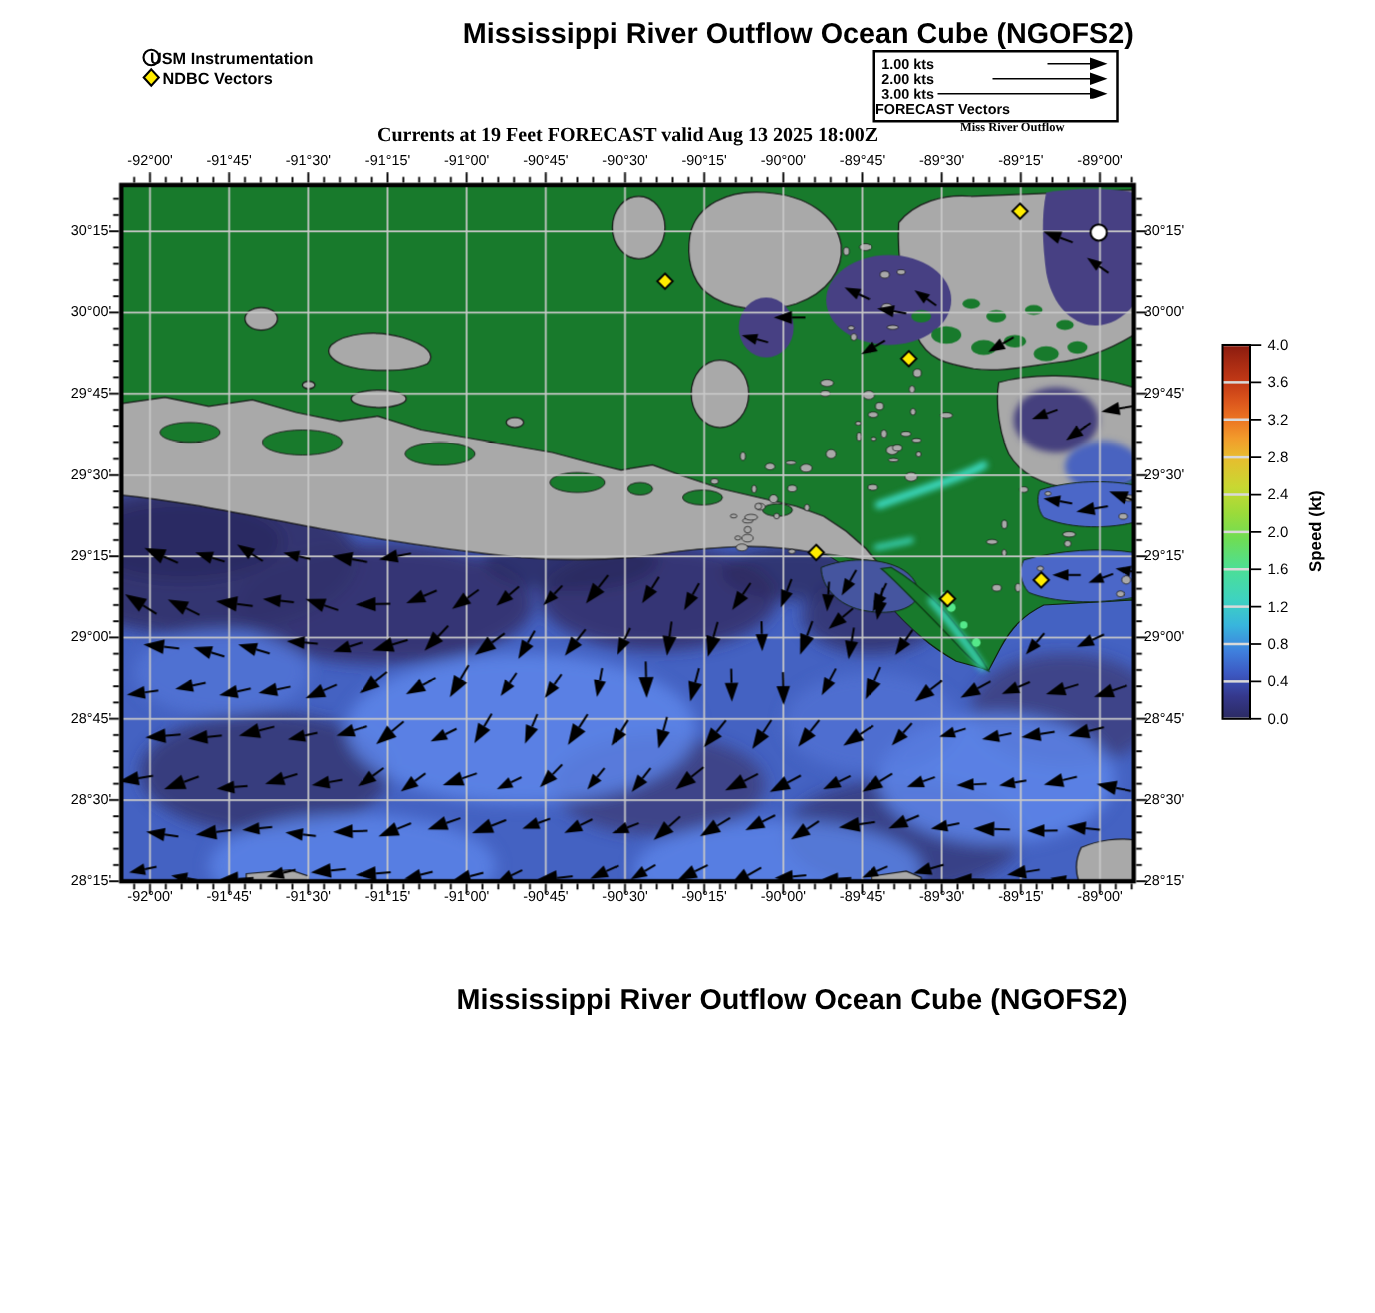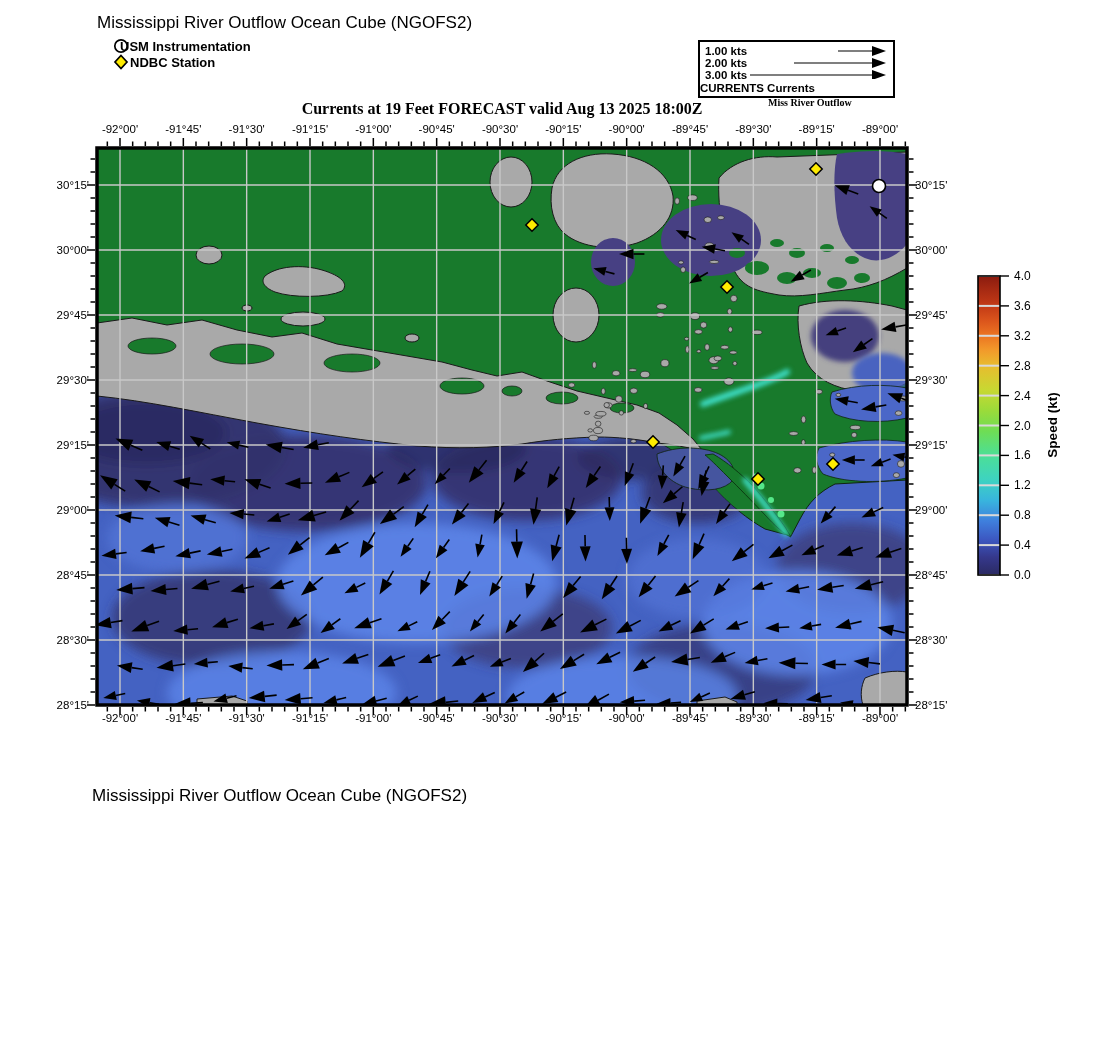--- a/index.html
+++ b/index.html
@@ -1,19 +1,19 @@
 <!DOCTYPE html>
 <html><head>
 <meta charset="utf-8">
 <style>
   html,body{margin:0;padding:0;background:#fff;}
   .page{position:relative;width:1100px;height:1050px;background:#ffffff;overflow:hidden;
         font-family:"Liberation Sans", sans-serif;color:#000;}
-  .title{position:absolute;left:97px;width:810px;text-align:left;
-         font-weight:normal;font-size:17px;letter-spacing:0px;}
+  .title{position:absolute;left:97px;width:810px;text-align:right;
+         font-weight:bold;font-size:23px;letter-spacing:0px;}
   .subtitle{position:absolute;left:97px;width:810px;text-align:center;
          font-family:"Liberation Serif", serif;font-weight:bold;font-size:16px;}
   .outflow{position:absolute;left:768px;width:155px;
          font-family:"Liberation Serif", serif;font-weight:bold;font-size:10px;}
   .vcaption{position:absolute;font-weight:bold;font-size:11.5px;}
   .mlegend-label{position:absolute;font-weight:bold;font-size:13px;white-space:nowrap;}
   .axlab{position:absolute;font-size:11.5px;white-space:nowrap;text-align:right;}
   .axlab.top,.axlab.bot{transform:translateX(-50%);}
   .axlab.left{text-align:right;transform:translateY(-50%);}
   .axlab.right{transform:translateY(-50%);}
@@ -31,36 +31,36 @@
   <div class="title" style="top:13px">Mississippi River Outflow Ocean Cube (NGOFS2)</div>
   <div class="subtitle" style="top:100px">Currents at 19 Feet FORECAST valid Aug 13 2025 18:00Z</div>
   <div class="title" style="top:786px;left:92px">Mississippi River Outflow Ocean Cube (NGOFS2)</div>
   <div class="outflow" style="top:97px">Miss River Outflow</div>
 
   <svg width="18" height="36" style="position:absolute;left:112px;top:37px">
     <circle cx="9" cy="9" r="6.2" fill="#ffffff" stroke="#000" stroke-width="1.7"></circle>
     <path d="M9,18.5 L15,25 L9,31.5 L3,25 Z" fill="#ffec00" stroke="#000" stroke-width="1.7"></path>
   </svg>
   <div class="mlegend-label" style="left:120px;top:39px">USM Instrumentation</div>
-  <div class="mlegend-label" style="left:130px;top:55px">NDBC Station</div>
+  <div class="mlegend-label" style="left:130px;top:55px">NDBC Vectors</div>
 
   <div class="vbox">
     <svg id="vlegend-svg" width="192" height="37">
         <text x="5" y="13" font-size="11.5" font-weight="bold" fill="#000">1.00 kts</text>
         <line x1="138" y1="9" x2="180" y2="9" stroke="#000" stroke-width="1.2"></line>
         <path d="M186,9 L172,4 L172,14 Z" fill="#000"></path>
         <text x="5" y="25" font-size="11.5" font-weight="bold" fill="#000">2.00 kts</text>
         <line x1="94" y1="21" x2="180" y2="21" stroke="#000" stroke-width="1.2"></line>
         <path d="M186,21 L172,16 L172,26 Z" fill="#000"></path>
         <text x="5" y="37" font-size="11.5" font-weight="bold" fill="#000">3.00 kts</text>
         <line x1="50" y1="33" x2="180" y2="33" stroke="#000" stroke-width="1.2"></line>
         <path d="M186,33 L172,28 L172,38 Z" fill="#000"></path>
       </svg>
   </div>
-  <div class="vcaption" style="left:700px;top:82px">CURRENTS Currents</div>
+  <div class="vcaption" style="left:700px;top:82px">FORECAST Vectors</div>
 
   <div id="axis-layer">
       <div class="axlab top" style="left: 120px; top: 123px;">-92°00'</div>
       <div class="axlab bot" style="left: 120px; top: 712px;">-92°00'</div>
       <div class="axlab top" style="left: 183.333px; top: 123px;">-91°45'</div>
       <div class="axlab bot" style="left: 183.333px; top: 712px;">-91°45'</div>
       <div class="axlab top" style="left: 246.667px; top: 123px;">-91°30'</div>
       <div class="axlab bot" style="left: 246.667px; top: 712px;">-91°30'</div>
       <div class="axlab top" style="left: 310px; top: 123px;">-91°15'</div>
       <div class="axlab bot" style="left: 310px; top: 712px;">-91°15'</div>

